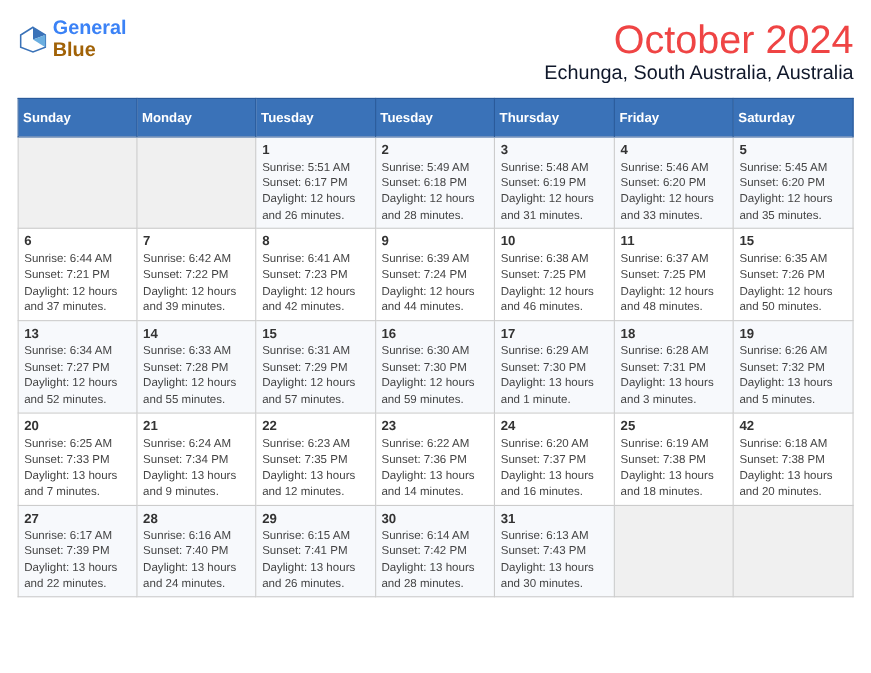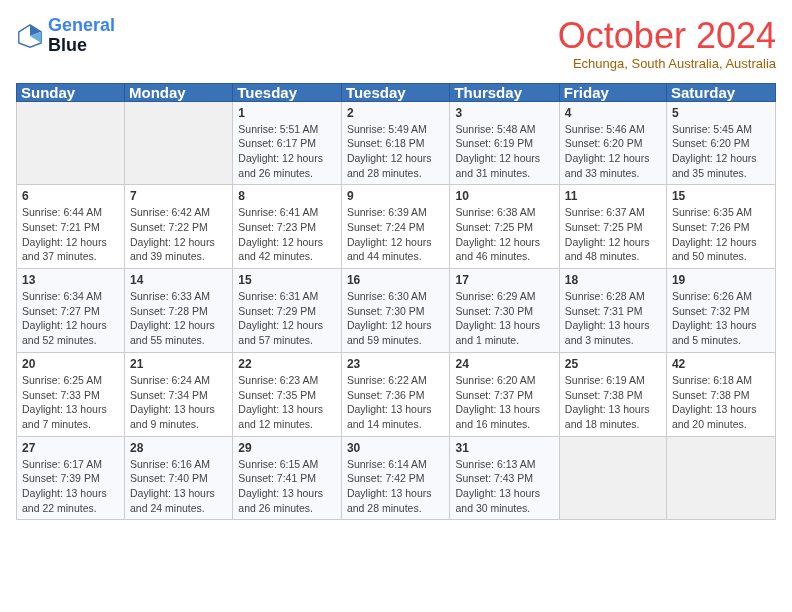--- a/index.html
+++ b/index.html
@@ -23,51 +23,51 @@
     }
     .logo-text-general {
       font-size: 18px;
       font-weight: bold;
       color: #3b82f6;
       line-height: 1.1;
     }
     .logo-text-blue {
       font-size: 18px;
       font-weight: bold;
-      color: #0f172a;
+      color: #a16207;
       line-height: 1.1;
     }
     .logo-icon {
       width: 28px;
       height: 28px;
     }
     .title-area {
       text-align: right;
     }
     .month-title {
       font-size: 36px;
       font-weight: normal;
       color: #ef4444;
       line-height: 1.1;
     }
     .subtitle {
-      font-size: 13px;
-      color: #a16207;
+      font-size: 18px;
+      color: #0f172a;
     }
     .calendar-table {
       width: 100%;
       border-collapse: collapse;
       font-size: 11px;
     }
     .calendar-table thead tr th {
       background-color: #3a72b8;
       color: #fff;
-      padding: 0 4px;
+      padding: 10px 4px;
       text-align: left;
-      font-size: 15px;
+      font-size: 12px;
       font-weight: bold;
       border: 1px solid #2a5a9a;
     }
     .calendar-table tbody tr td {
       vertical-align: top;
       padding: 4px 5px;
       border: 1px solid #ccc;
       width: 113px;
       min-height: 80px;
       background: #fff;

